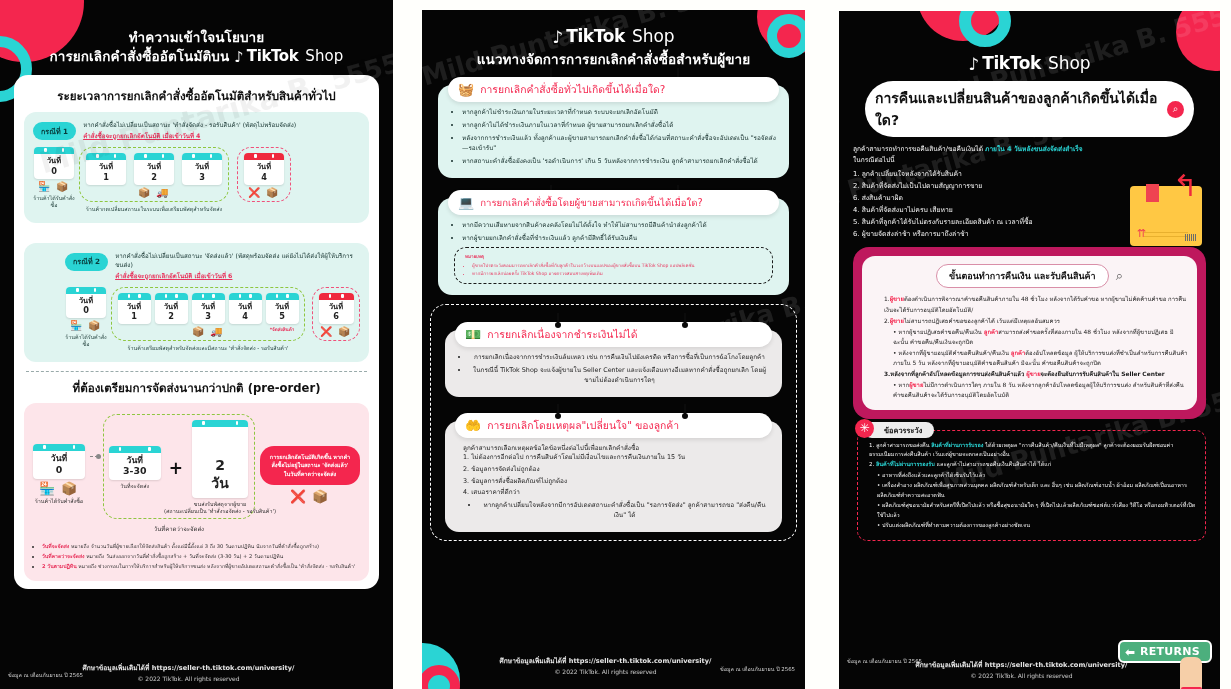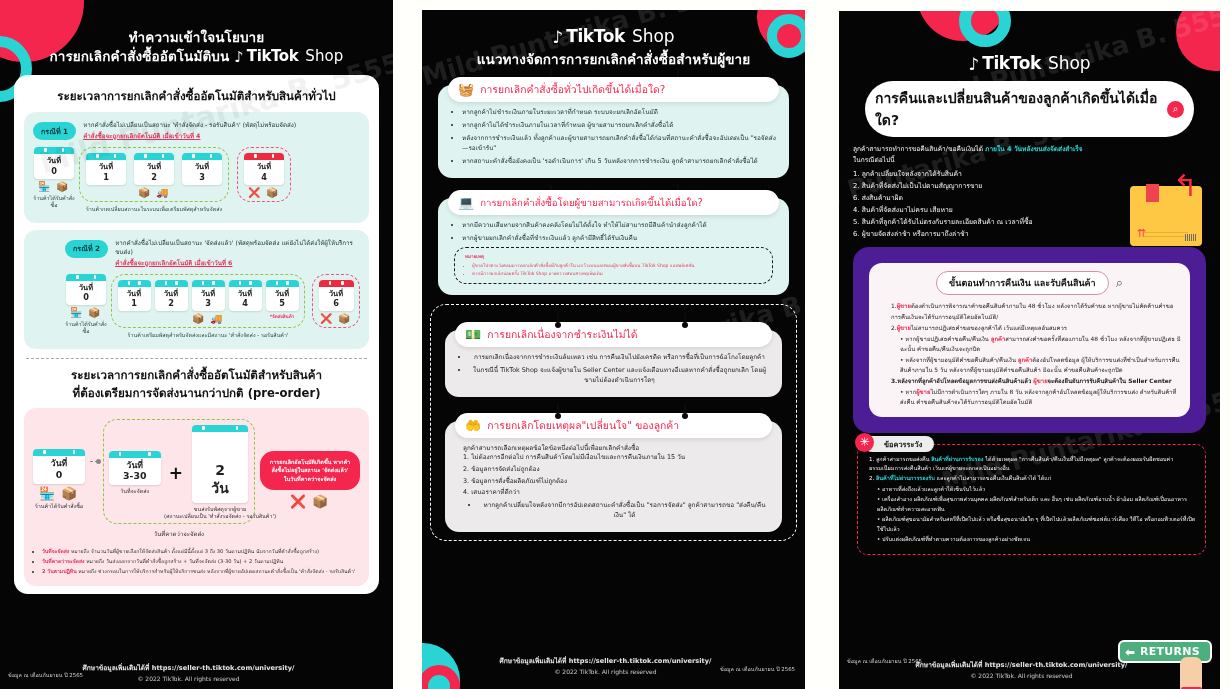--- a/index.html
+++ b/index.html
@@ -181,21 +181,21 @@
     width: 17px; height: 17px; border-radius: 50%; background: #f4264e;
     display: inline-flex; align-items: center; justify-content: center;
     color: #fff; font-size: 10px; flex: 0 0 auto;
   }
   .p3-lead { position: relative; z-index: 3; color: #fff; font-size: 6.6px; line-height: 1.66; padding: 7px 14px 0 14px; }
   .p3-lead .hl { color: #2ad4d4; font-weight: 700; }
   .p3-ol { position: relative; z-index: 3; color: #fff; font-size: 6.8px; line-height: 1.78; padding: 2px 14px 0 14px; list-style: none; }
 
   .pink-frame {
     position: relative; z-index: 3; margin: 7px 14px 0 14px;
-    background: #4c1d95; border-radius: 16px; padding: 16px;
+    background: #be185d; border-radius: 16px; padding: 9px;
   }
   .pink-inner { background: #fbf4f6; border-radius: 13px; padding: 8px 9px 9px 9px; }
   .pill-head {
     background: #fff; border: 1.4px solid #d98fa8; border-radius: 999px;
     display: inline-flex; align-items: center; justify-content: center;
     padding: 4px 12px; font-size: 9px; font-weight: 700; color: #111;
   }
   .pill-row { display: flex; align-items: center; justify-content: center; gap: 7px; }
   .mag-out { font-size: 13px; color: #555; }
   .p3-ol2 { margin-top: 6px; padding-left: 13px; list-style: none; }
@@ -356,21 +356,21 @@
                 <div class="cal-l1">วันที่</div>
                 <div class="cal-l2">4</div>
                   </div>
                 </div>
               <div class="day-icons">❌ 📦</div>
             </div>
           </div>
         </div>
       </div>
 
-      <div class="mint-box" style="margin-top:7px;padding-left:41px;">
+      <div class="mint-box" style="margin-top:20px;padding-left:41px;">
         <div class="case-row">
           <div class="case-pill">กรณีที่ 2</div>
           <div class="case-text">
             <div>หากคำสั่งซื้อไม่เปลี่ยนเป็นสถานะ 'จัดส่งแล้ว' (พัสดุพร้อมจัดส่ง แต่ยังไม่ได้ส่งให้ผู้ให้บริการขนส่ง)</div>
             <div class="u">คำสั่งซื้อจะถูกยกเลิกอัตโนมัติ เมื่อเข้าวันที่ 6</div>
           </div>
         </div>
         <div class="timeline">
           <div class="day">
             <div class="cal">
@@ -449,21 +449,20 @@
                 </div>
               <div class="day-icons">❌ 📦</div>
             </div>
           </div>
         </div>
       </div>
 
       <div class="divider"></div>
 
       <div class="card1-title" style="margin-bottom:6px;">
-        <div>ระยะเวลาการยกเลิกคำสั่งซื้ออัตโนมัติสำหรับสินค้า</div>
         <div>ที่ต้องเตรียมการจัดส่งนานกว่าปกติ (pre-order)</div>
       </div>
 
       <div class="pink-box">
         <div class="pre-row">
           <div class="day wide-cal">
             <div class="cal">
                 <div class="cal-top"></div>
                 <div class="cal-body">
               <div class="cal-l1" style="font-size:8.6px;">วันที่</div>

